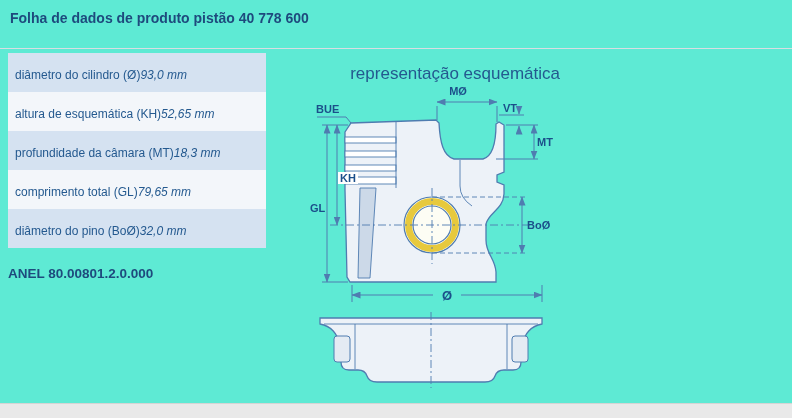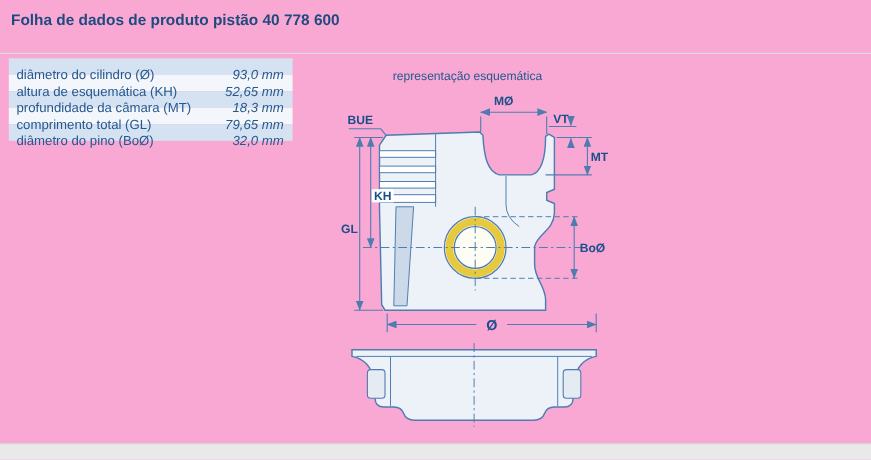--- a/index.html
+++ b/index.html
@@ -1,30 +1,30 @@
 <!DOCTYPE html>
 <html><head>
 <meta charset="utf-8">
 <style>
   * { margin:0; padding:0; box-sizing:border-box; }
   body { font-family:"Liberation Sans", sans-serif; background:#ffffff; }
-  .page { position:relative; width:792px; height:418px; background:#f9a8d4; overflow:hidden; }
+  .page { position:relative; width:792px; height:418px; background:#5eead4; overflow:hidden; }
 
   .title { position:absolute; left:10px; top:10px; font-size:14px; font-weight:bold; color:#1e4a7d; }
   .hr { position:absolute; left:0; top:48px; width:100%; height:1px; background:#d9dde2; }
 
   .spec-table { position:absolute; left:8px; top:53px; width:258px; }
-  .row { display:flex; justify-content:space-between; align-items:center; height:14px; padding:15px 8px 0 7px; font-size:12px; color:#24598f; }
+  .row { display:flex; align-items:center; height:39px; padding:5px 8px 0 7px; font-size:12px; color:#24598f; }
   .row:nth-child(odd) { background:#d5e2f1; }
   .row:nth-child(even) { background:#f3f6fa; }
   .row .val { text-align:right; white-space:nowrap;font-style:italic; }
 
   .ring-note { position:absolute; left:8px; top:266px; font-size:13.5px; font-weight:bold; color:#1e4a7d; }
 
-  .caption { position:absolute; left:290px; top:64px; width:270px; text-align:center; font-size:11px; color:#24598f; }
+  .caption { position:absolute; left:290px; top:64px; width:270px; text-align:right; font-size:17px; color:#24598f; }
 
   svg.draw { position:absolute; left:290px; top:82px; }
   svg .body { fill:#edf2f8; stroke:#4f7cb0; stroke-width:1.3; }
   svg line { stroke:#4f7cb0; stroke-width:1; }
   svg .thin line { stroke-width:.9; }
   svg .slot { fill:#ffffff; stroke:#4f7cb0; stroke-width:.9; }
   svg .wall { fill:#ccd9e8; stroke:#4f7cb0; stroke-width:.9; }
   svg .noFill { fill:none; stroke:#4f7cb0; stroke-width:.9; }
   svg .circ { stroke:#4f7cb0; stroke-width:1.2; }
   svg .cl { stroke-dasharray:8 3 2 3; stroke-width:.9; }
@@ -59,20 +59,21 @@
     <div class="row">
       <span class="lbl">comprimento total (GL)</span>
       <span class="val">79,65 mm</span>
     </div>
     <div class="row">
       <span class="lbl">diâmetro do pino (BoØ)</span>
       <span class="val">32,0 mm</span>
     </div>
   </div>
 
+  <div class="ring-note">ANEL 80.00801.2.0.000</div>
 
   <div class="caption">representação esquemática</div>
 
   <svg class="draw" width="270" height="336" viewBox="0 0 270 336">
     <defs>
       <marker id="ah" markerWidth="9" markerHeight="7" refX="8.5" refY="3.5" orient="auto-start-reverse" markerUnits="userSpaceOnUse">
         <path d="M0,0 L9,3.5 L0,7 Z" fill="#4f7cb0"></path>
       </marker>
     </defs>
 

